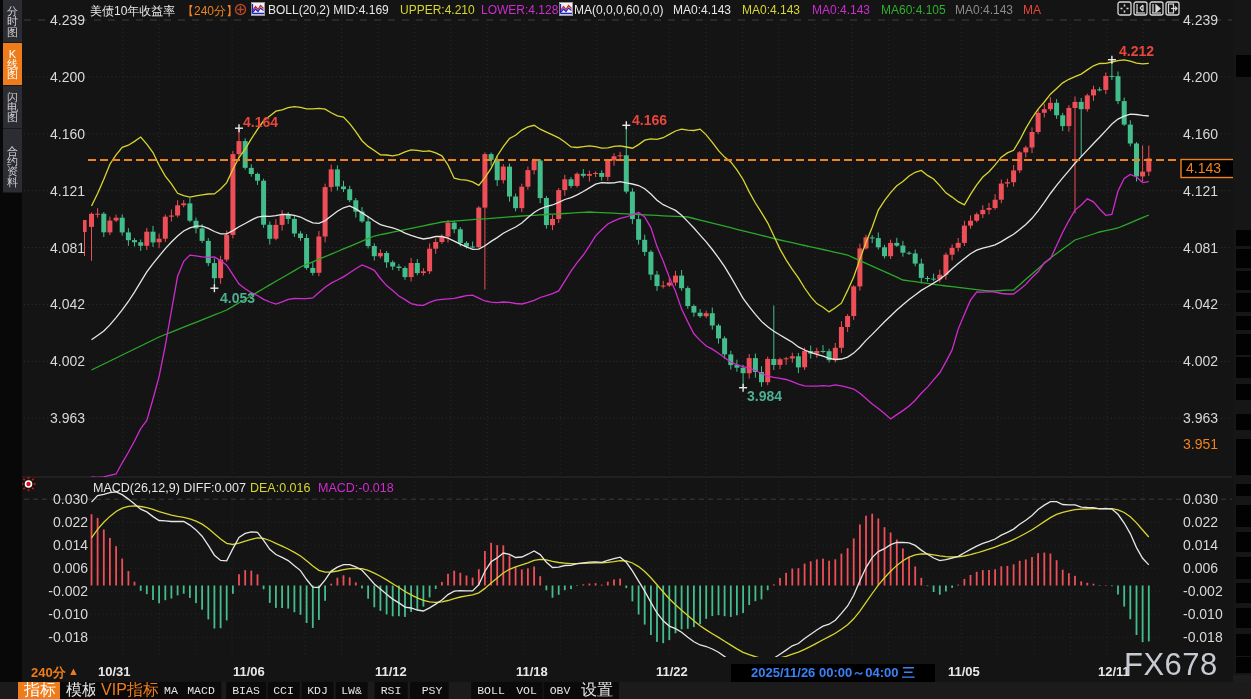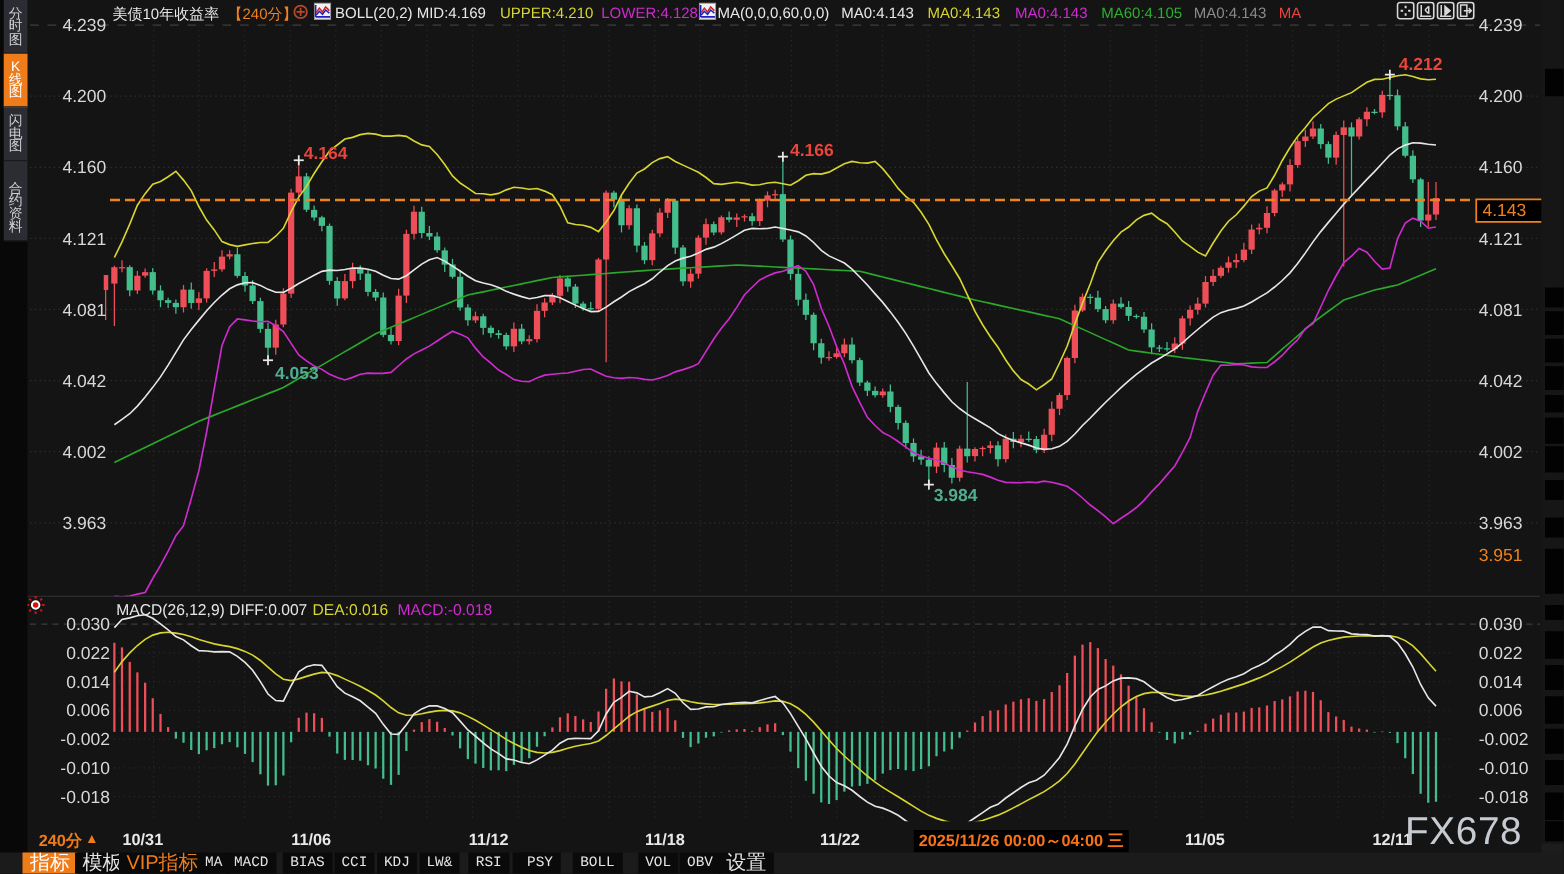--- a/index.html
+++ b/index.html
@@ -785,34 +785,34 @@
       </g>
 </svg></div>
 <div class="daterow">
 <span style="left:31px;color:#ef7c1a">240分</span>
 <span style="left:68px;color:#ef7c1a;font-size:11px;top:5px">▲</span>
 <span style="left:98px">10/31</span>
 <span style="left:233px">11/06</span>
 <span style="left:375px">11/12</span>
 <span style="left:516px">11/18</span>
 <span style="left:656px">11/22</span>
-<span style="left:731px;background:#000;color:#f97316;padding:0 4px">2025/11/26 00:00～04:00 三</span>
+<span style="left:731px;background:#000;color:#3b82f6;padding:0 20px">2025/11/26 00:00～04:00 三</span>
 <span style="left:948px">11/05</span>
 <span style="left:1098px">12/11</span>
 </div>
 <div class="fx">FX678</div>
 <div class="botbar">
     <div class="btab" style="left:40px;background:#ef7c1a;color:#fff;">指标</div>
     <div class="btab" style="left:82px;">模板</div>
     <div class="btab" style="left:130px;color:#ef7c1a;">VIP指标</div>
     <div class="btab mono" style="left:171px;">MA</div>
     <div class="btab mono" style="left:201px;">MACD</div>
     <div class="btab mono" style="left:246px;">BIAS</div>
     <div class="btab mono" style="left:283.5px;">CCI</div>
     <div class="btab mono" style="left:317.5px;">KDJ</div>
     <div class="btab mono" style="left:351.5px;">LW&amp;</div>
     <div class="btab mono" style="left:391px;">RSI</div>
     <div class="btab mono" style="left:422.5px;">CR</div>
     <div class="btab mono" style="left:432px;">PSY</div>
-    <div class="btab mono" style="left:478px;text-align:right;">BOLL</div>
+    <div class="btab mono" style="left:491px;text-align:right;">BOLL</div>
     <div class="btab mono" style="left:526.5px;">VOL</div>
     <div class="btab mono" style="left:560px;">OBV</div>
     <div class="btab" style="left:597px;">设置</div>
   </div>
 </body></html>

